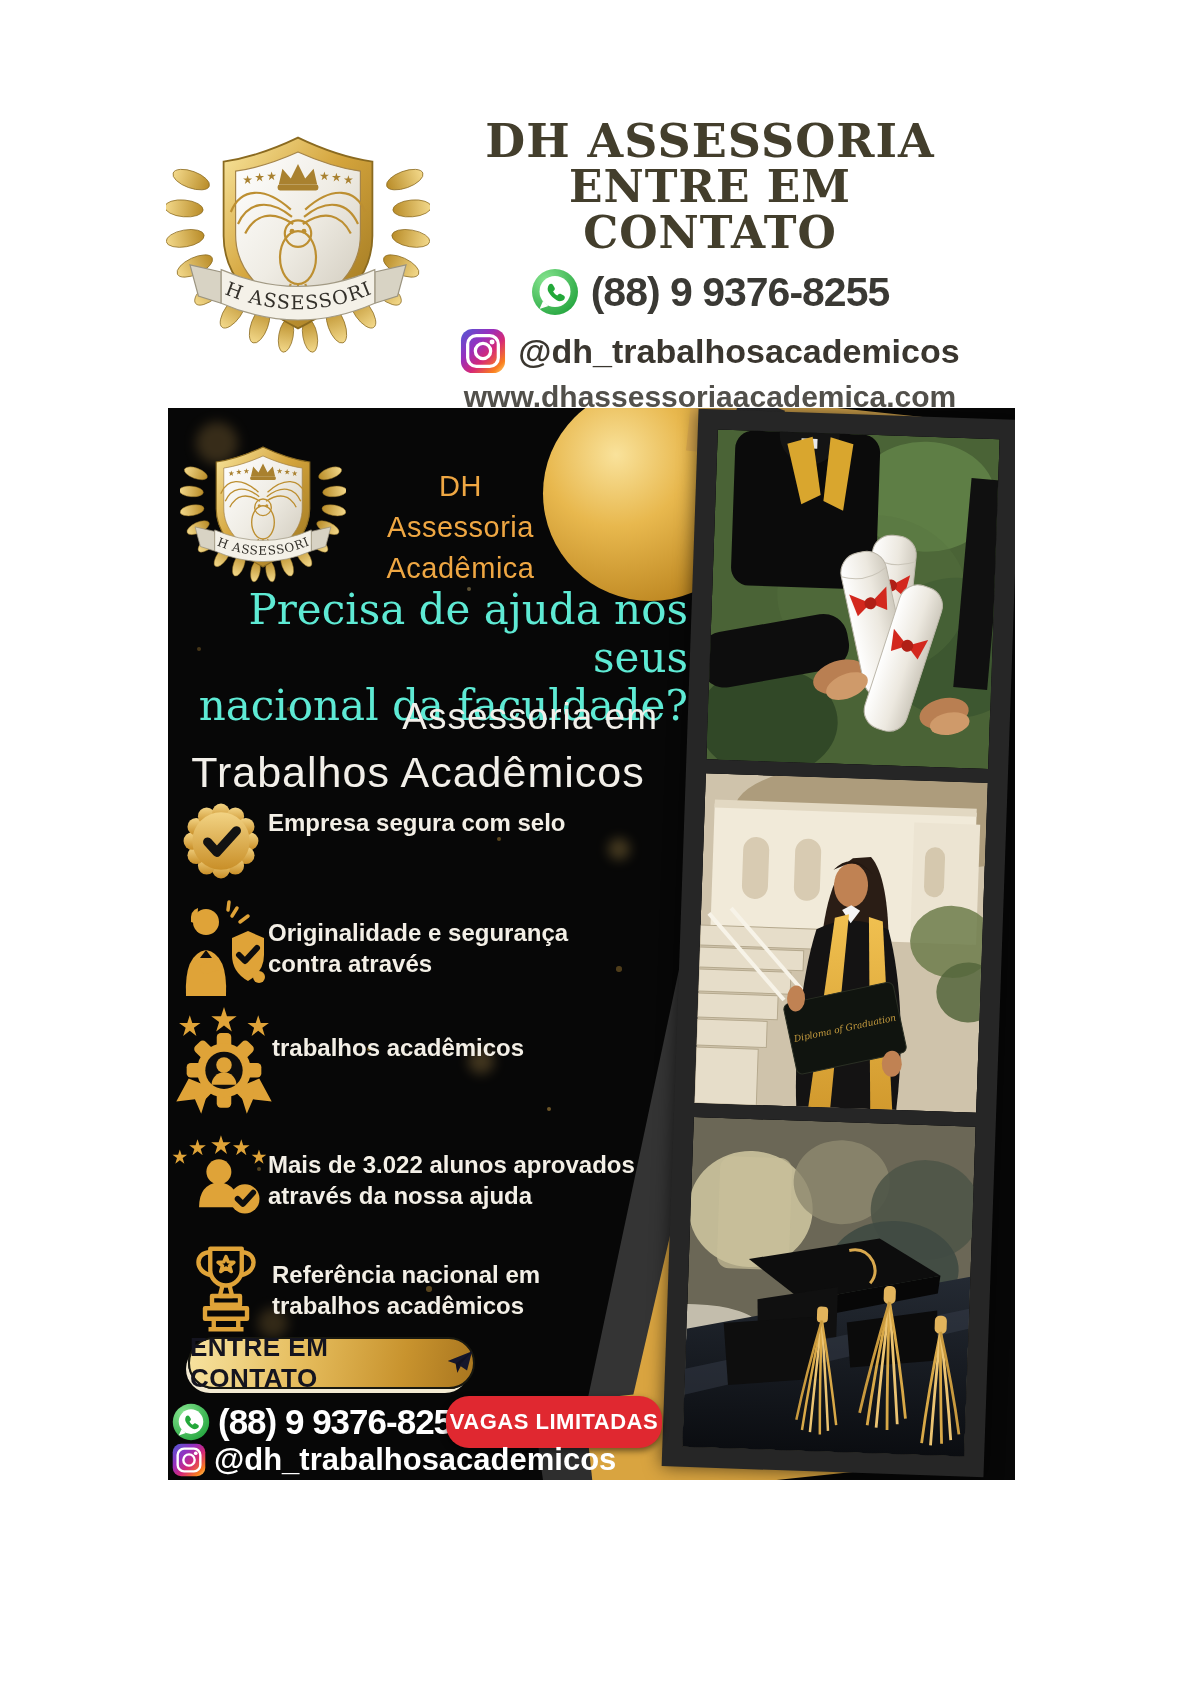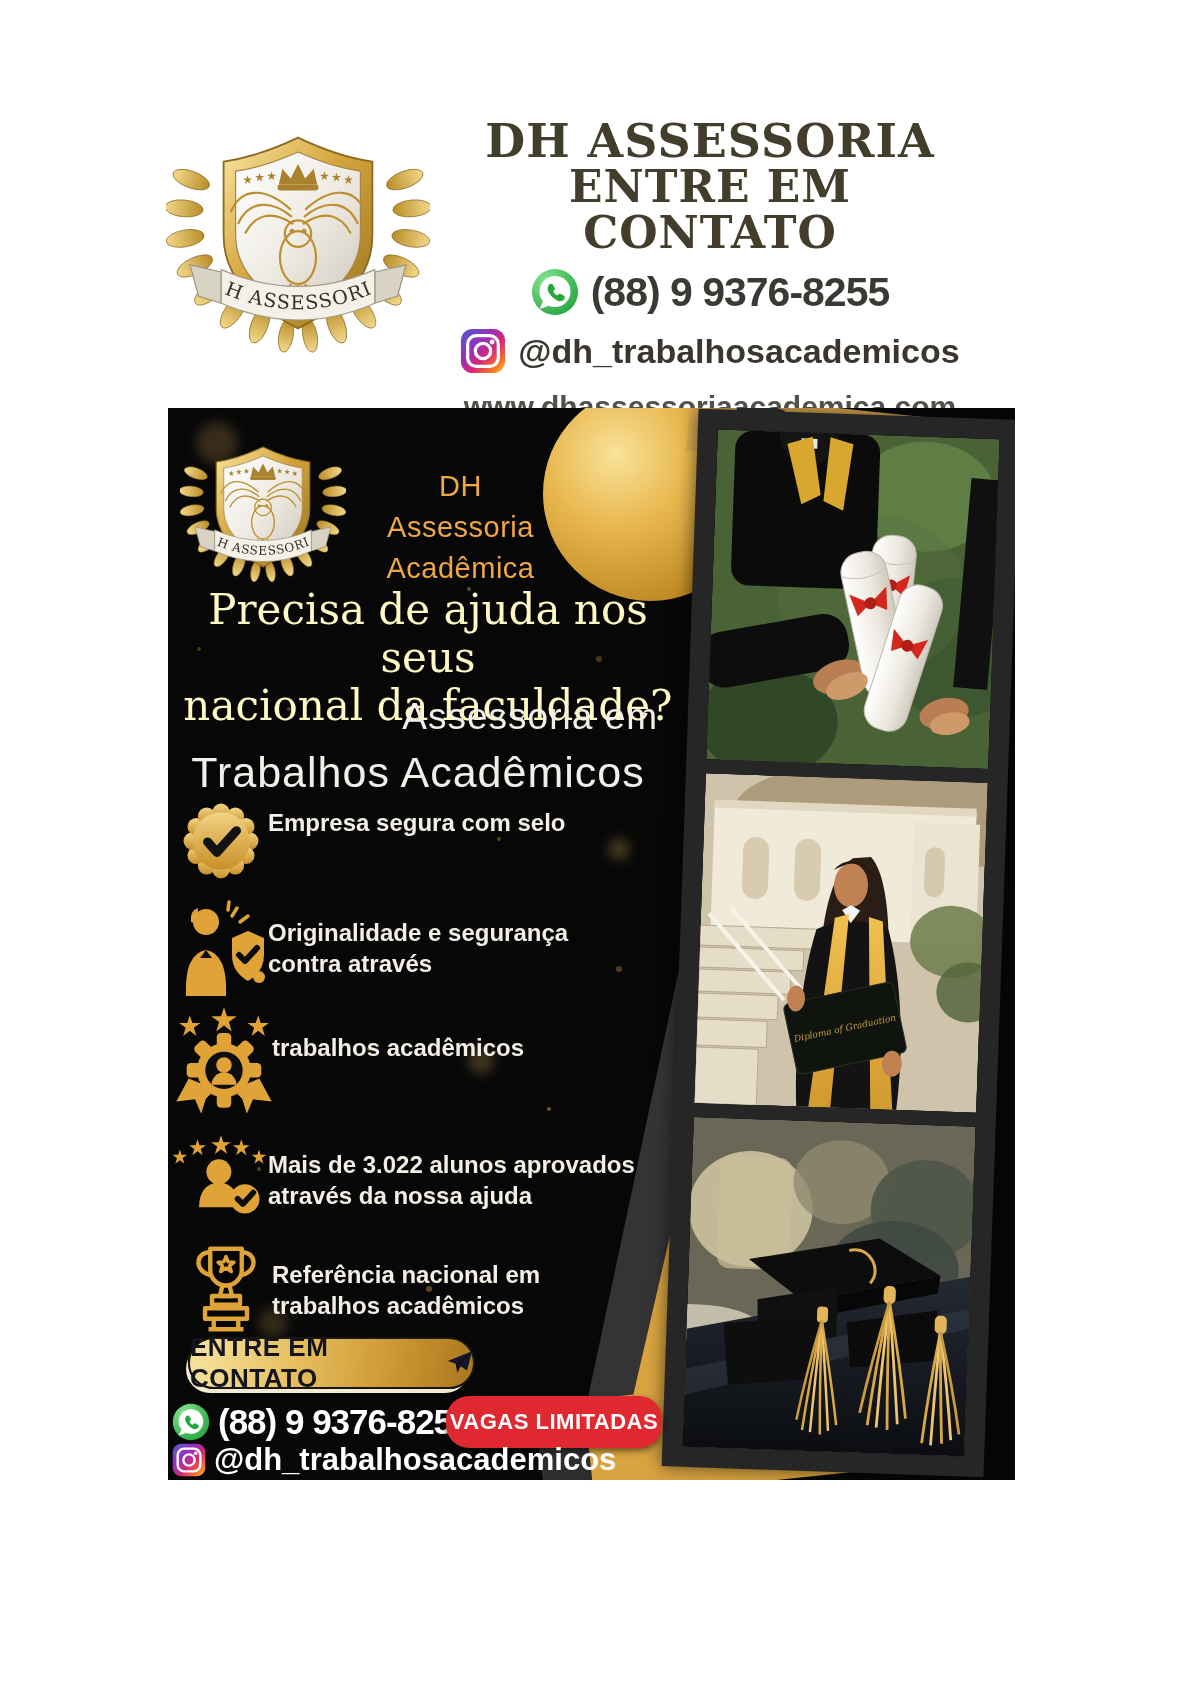--- a/index.html
+++ b/index.html
@@ -9,43 +9,43 @@
 
   
   .hdr-text{left:450px;top:118px;width:520px;text-align:center;}
   .hdr-title{font-family:"DejaVu Serif",serif;font-weight:700;color:#433e2c;font-size:46px;
              line-height:46px;letter-spacing:1px;}
   .hdr-title2{font-family:"DejaVu Serif",serif;font-weight:700;color:#433e2c;font-size:44px;
               line-height:46px;letter-spacing:1px;}
   .hdr-row{display:flex;align-items:center;justify-content:center;gap:12px;margin-top:12px;}
   .hdr-phone{font-size:41px;font-weight:700;color:#3a3934;letter-spacing:-1px;}
   .hdr-insta{font-size:34px;font-weight:700;color:#3a362f;}
-  .hdr-url{margin-top:16px;font-size:30px;font-weight:700;color:#52504b;}
+  .hdr-url{margin-top:6px;font-size:30px;font-weight:700;color:#52504b;}
 
   
   .flyer{left:168px;top:408px;width:847px;height:1072px;background:#070707;overflow:hidden;}
   .bokeh{border-radius:50%;filter:blur(6px);}
   .balloon{left:375px;top:-22px;width:215px;height:215px;border-radius:50%;
            background:radial-gradient(circle at 34% 32%,#f9e29b 0%,#e8b84e 35%,#c08a24 75%,#8f6116 100%);}
   .band-top{left:520px;top:4px;width:372px;height:58px;background:#d9a94f;transform:rotate(6deg);}
   .slash-top{left:556px;top:-8px;width:46px;height:96px;background:#343434;transform:rotate(20deg);}
   .slash-mid-dark{left:452px;top:552px;width:56px;height:580px;background:#343434;transform:rotate(12deg);}
   .slash-mid-gold{left:495px;top:575px;width:76px;height:575px;background:#d9a440;transform:rotate(13deg);}
   .wedge-dark{left:372px;top:1004px;width:250px;height:76px;background:#2e2e2e;transform:rotate(-8deg);}
   .wedge-gold{left:420px;top:972px;width:372px;height:100px;background:#d9a440;transform:rotate(-6deg);}
 
   .strip{left:512px;top:6px;width:322px;height:1058px;box-sizing:border-box;padding:20px;
          background:#262626;transform:rotate(2deg);display:flex;flex-direction:column;gap:14px;
          box-shadow:0 0 18px rgba(0,0,0,.6);}
   .photo{width:282px;height:330px;overflow:hidden;background:#111;}
 
   .brand{left:195px;top:58px;width:195px;text-align:center;color:#efa743;font-size:29px;
          line-height:41px;letter-spacing:.5px;}
-  .headline{left:0;top:178px;width:520px;text-align:center;font-family:"DejaVu Serif",serif;
-            color:#fef9c3;font-size:42px;line-height:48px;}
+  .headline{left:0;top:178px;width:520px;text-align:right;font-family:"DejaVu Serif",serif;
+            color:#5eead4;font-size:42px;line-height:48px;}
   .sub1{left:10px;top:288px;width:480px;text-align:right;color:#f2efe9;font-size:37px;letter-spacing:1px;}
   .sub2{left:0;top:340px;width:500px;text-align:center;color:#f2efe9;font-size:43px;letter-spacing:1px;}
 
   .ben-text{color:#f3efe6;font-weight:700;font-size:24px;line-height:31px;}
   .cta{left:20px;top:929px;width:287px;height:52px;border-radius:27px;box-sizing:border-box;
        background:linear-gradient(100deg,#f7e3a0 0%,#e5bc5c 40%,#c8932e 75%,#a9761f 100%);
        border:2px solid #181810;display:flex;align-items:center;justify-content:center;gap:10px;
        box-shadow:-4px 6px 0 -2px #f2ead2;cursor:pointer;}
   .cta-label{color:#14141f;font-weight:700;font-size:26px;letter-spacing:.5px;}
   .contact-row{display:flex;align-items:center;gap:8px;}

